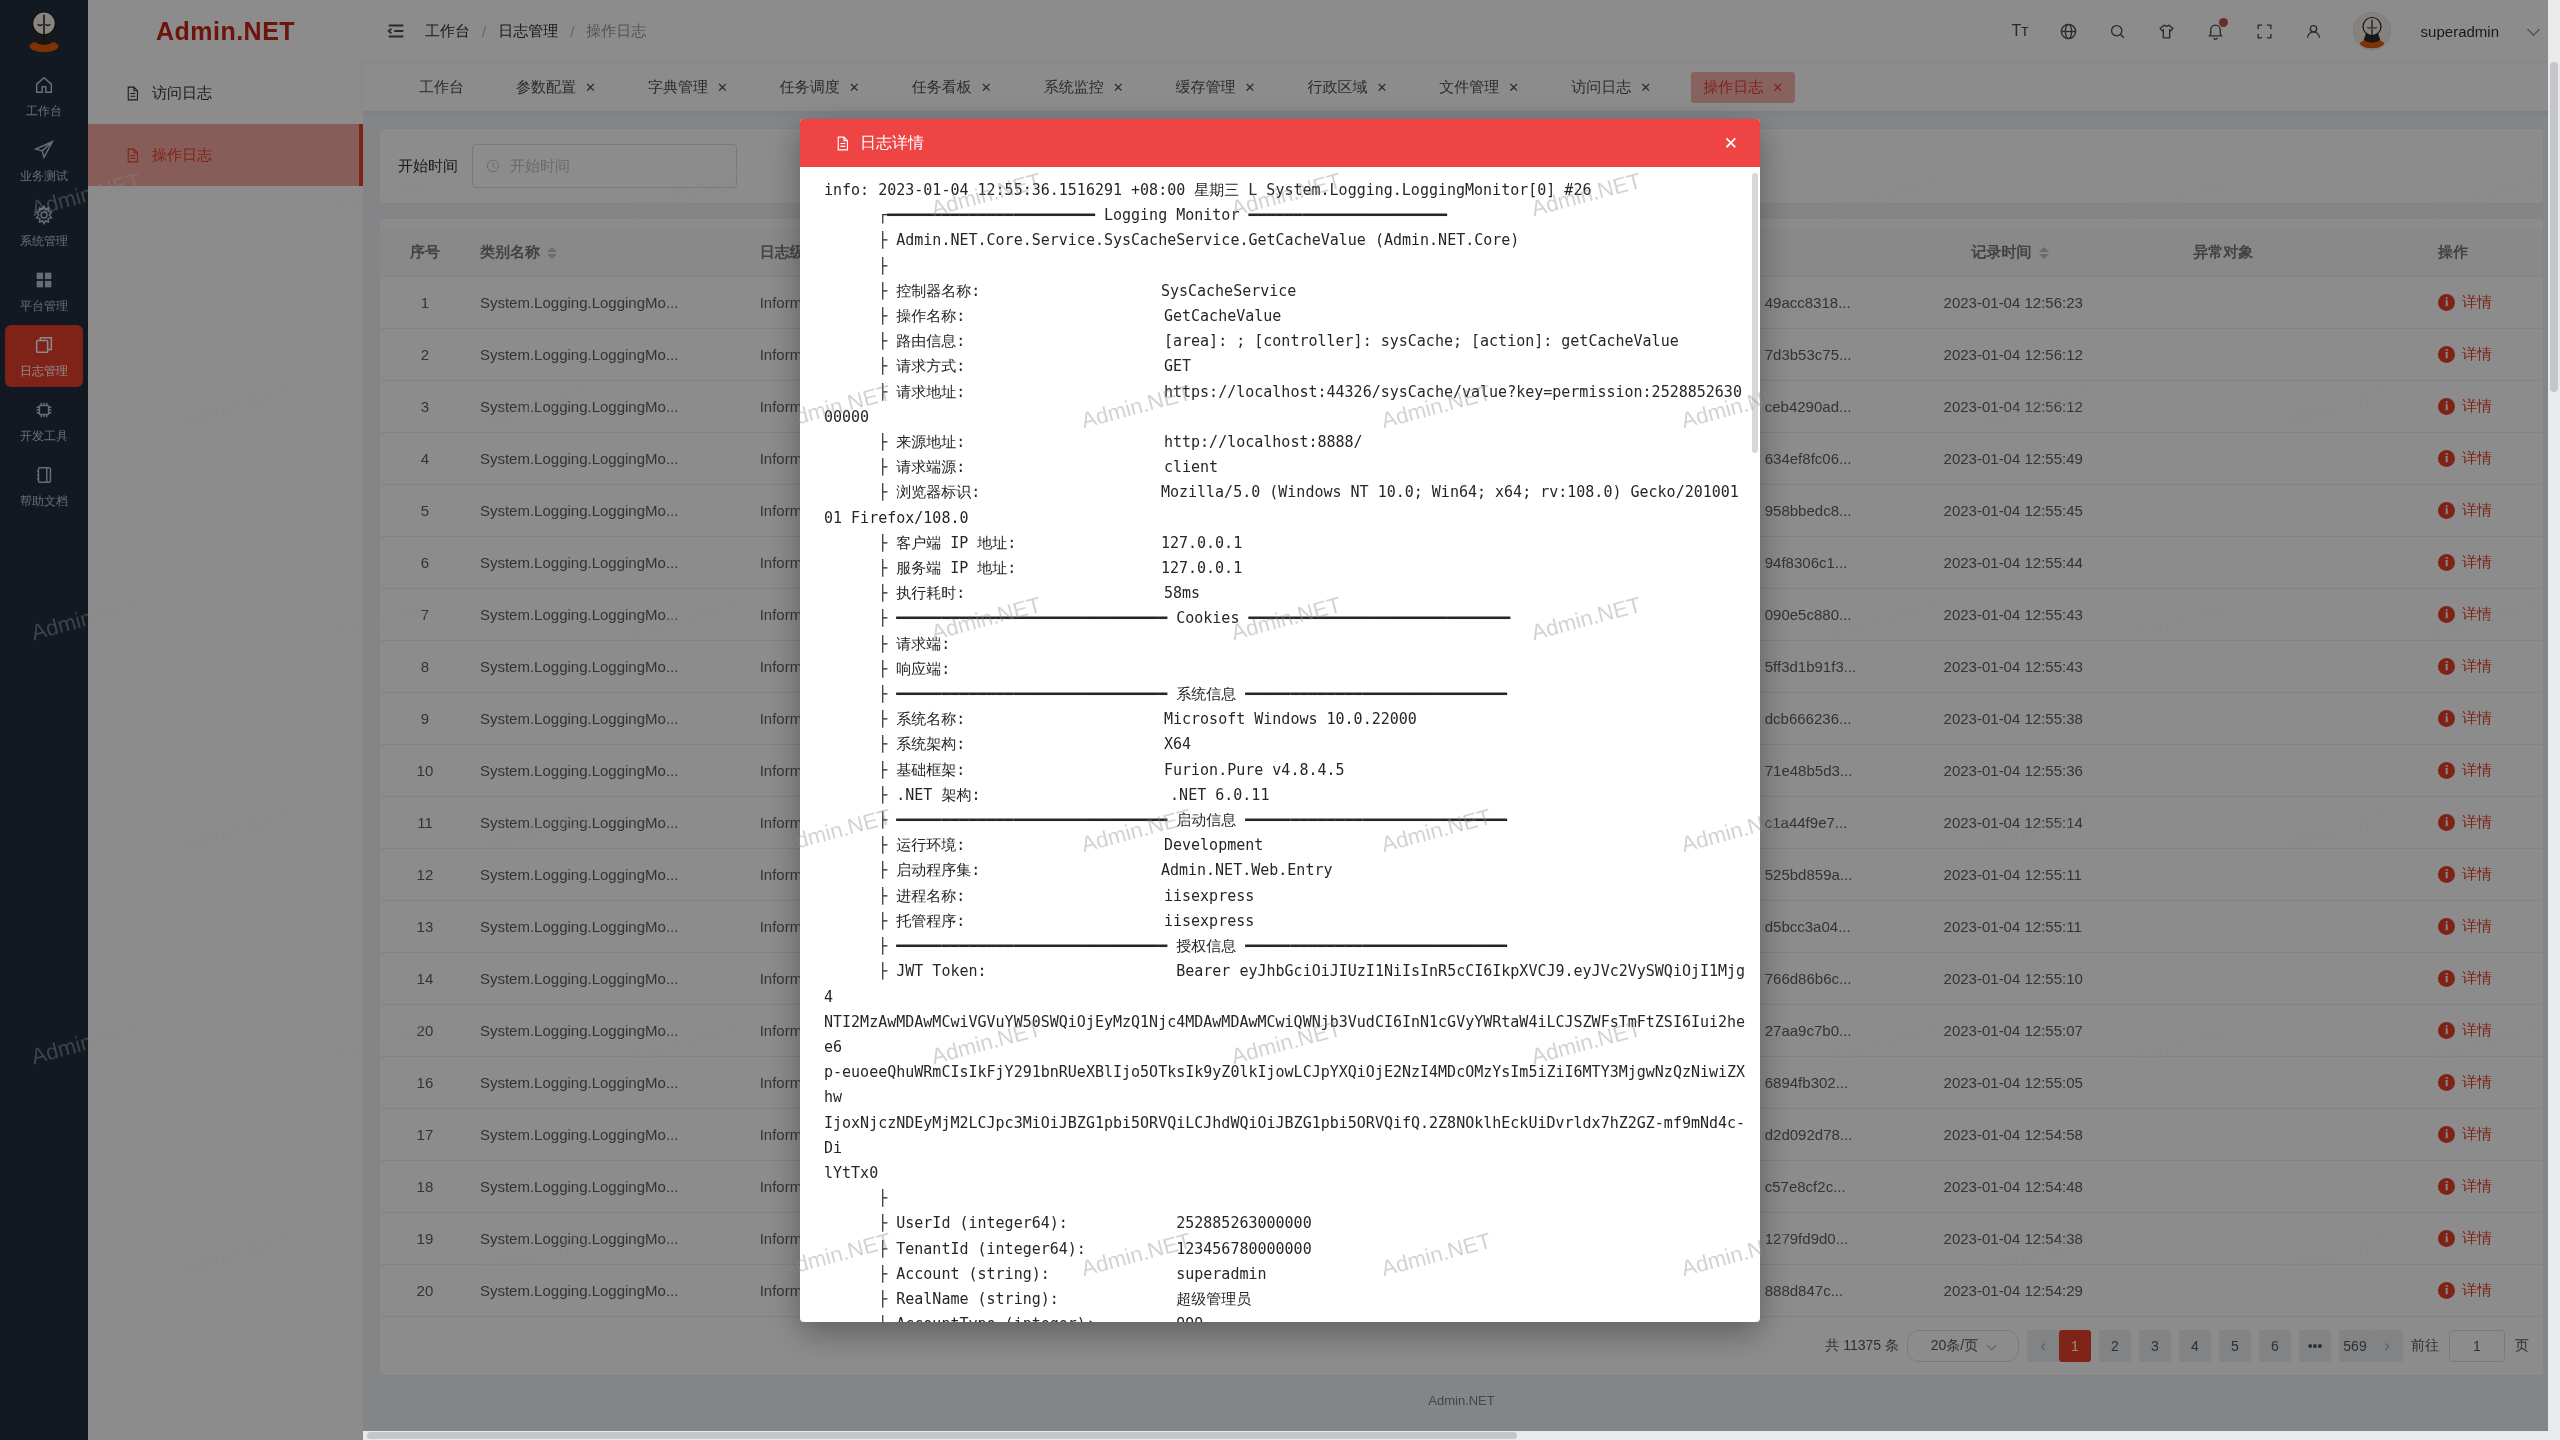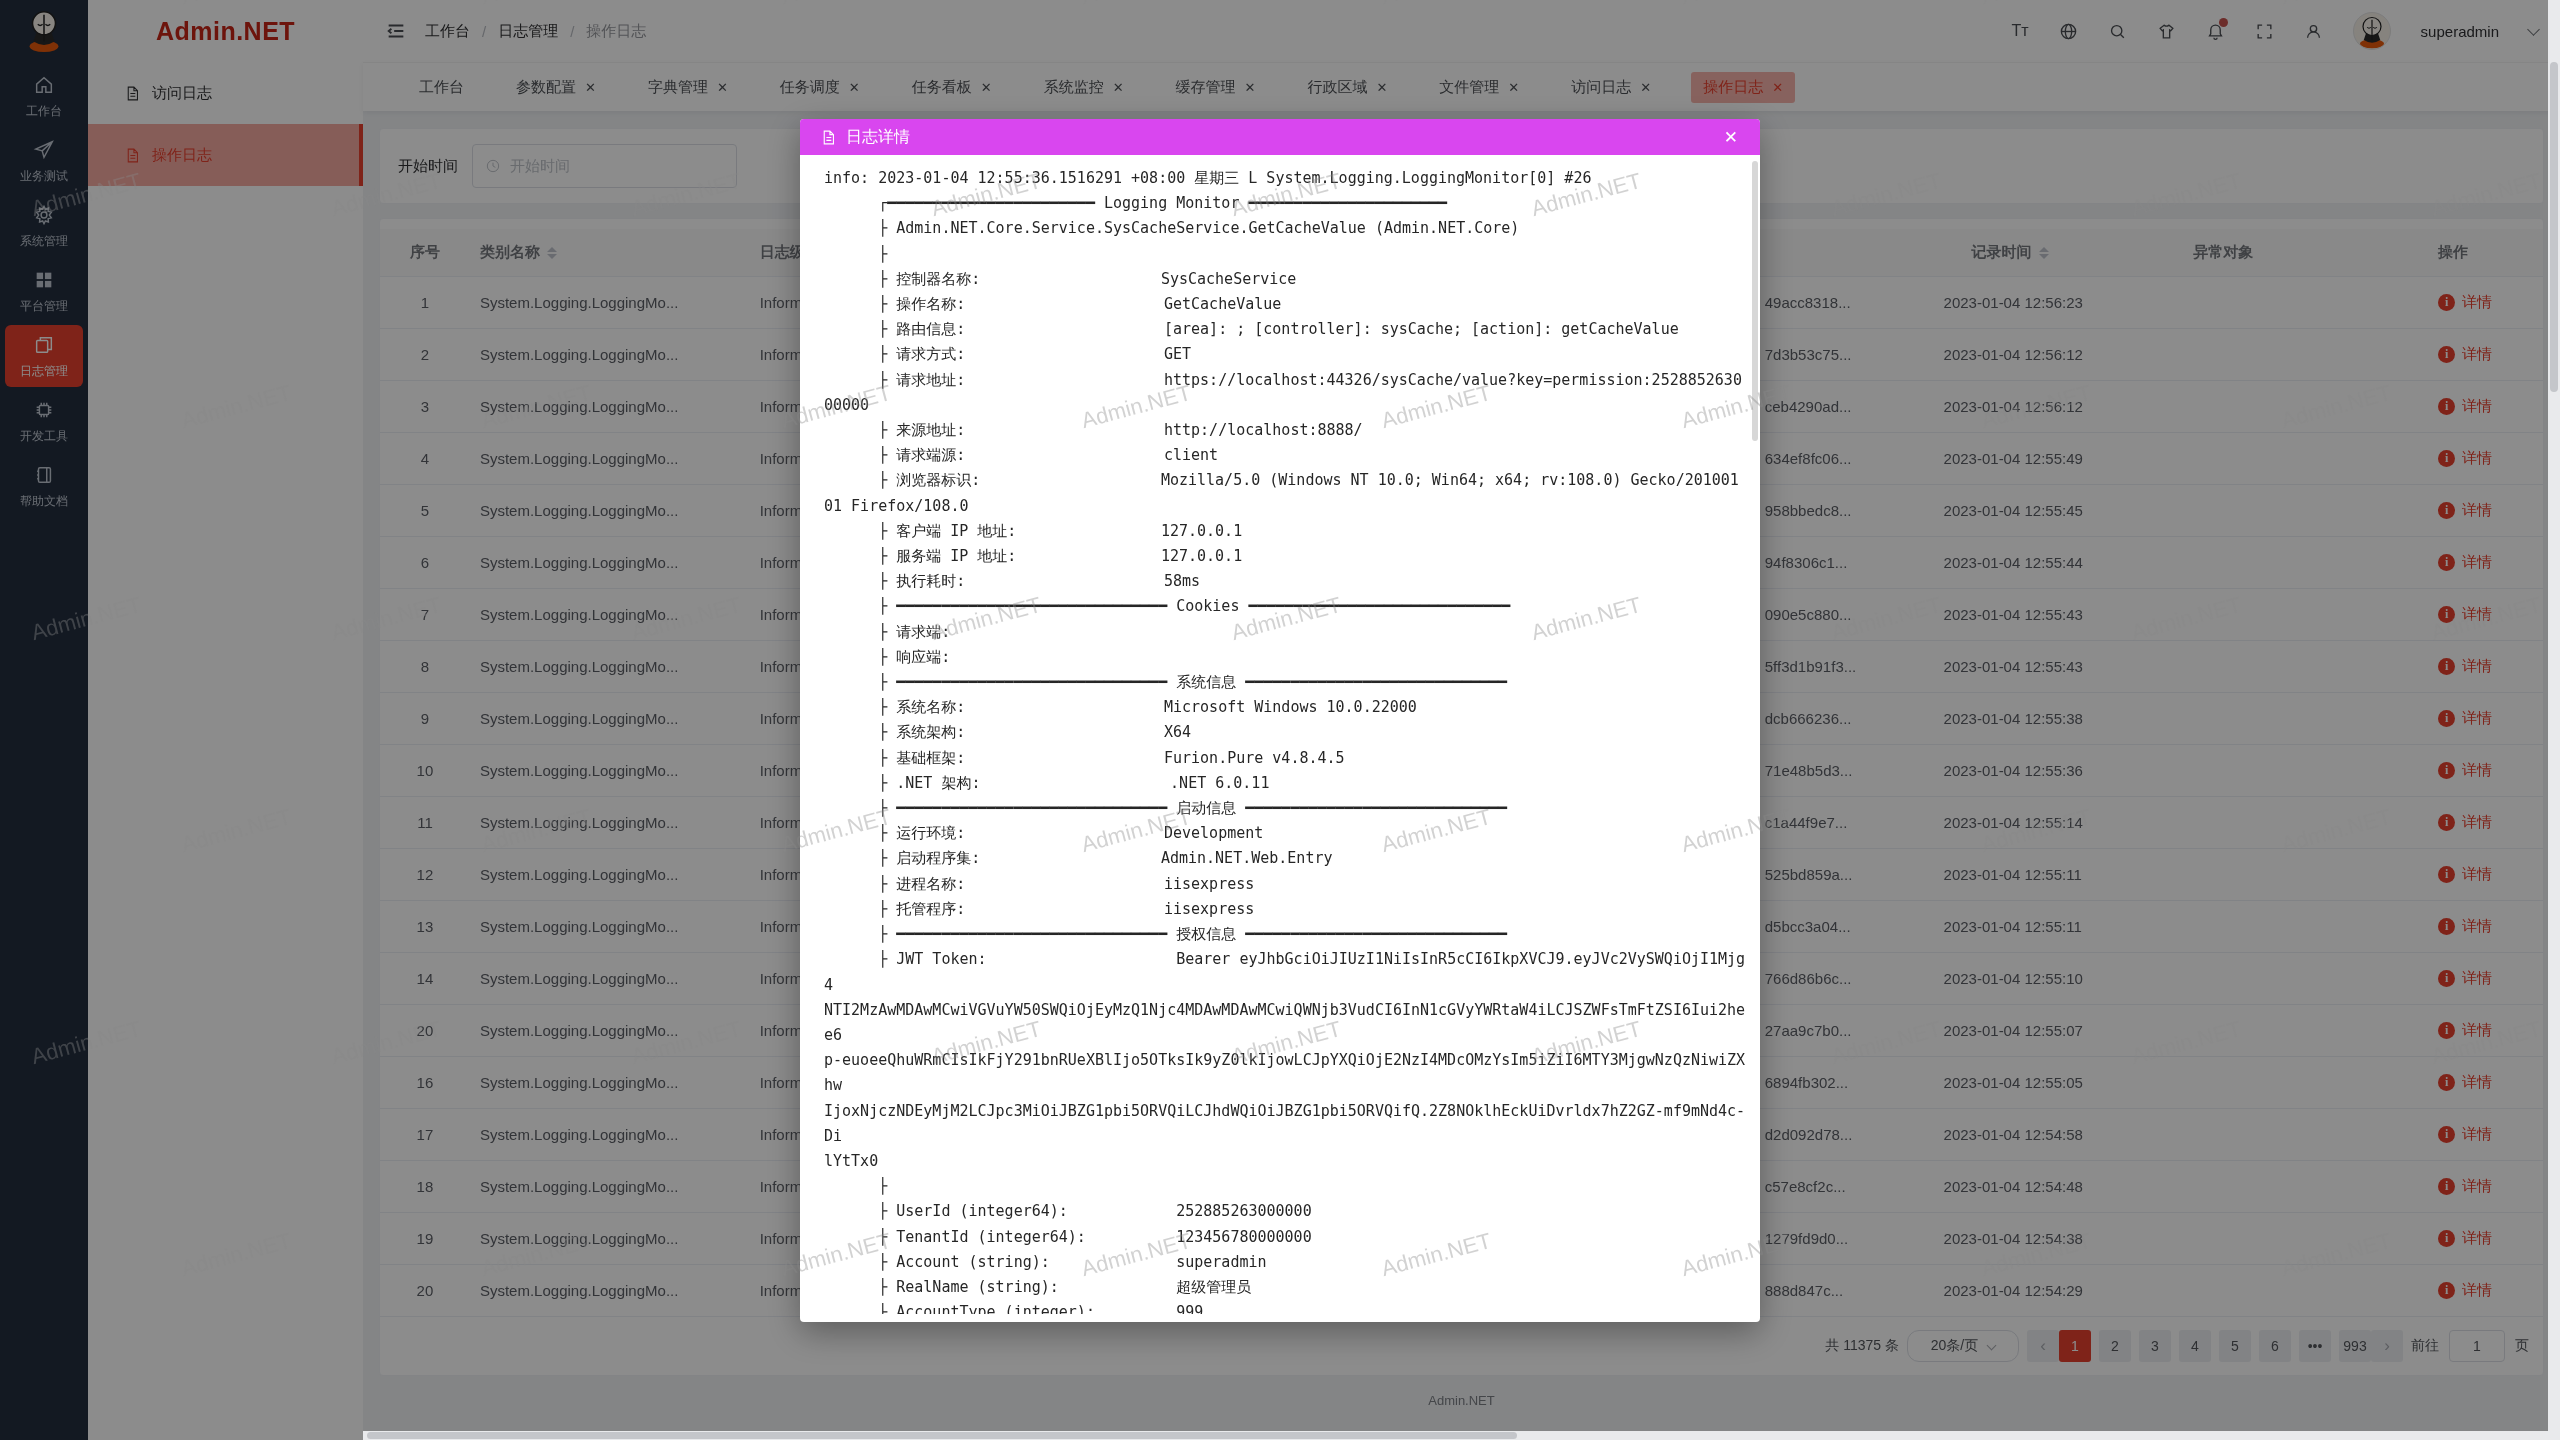--- a/index.html
+++ b/index.html
@@ -69,21 +69,21 @@
 .size-select .chev{width:7px;height:7px;margin-top:-2px;border-color:#a8abb2}
 .page-btn{min-width:32px;height:32px;padding:0 4px;border-radius:3px;background:#edeff2;display:flex;align-items:center;justify-content:center;cursor:pointer}
 .page-btn.active{background:var(--primary);color:#fff}
 .page-btn.nav{color:#a8abb2;font-size:17px}
 .goto{display:flex;align-items:center;gap:10px;margin-left:8px}
 .goto input{width:56px;height:32px;border:1px solid #dcdfe6;border-radius:4px;text-align:center;font-size:14px;color:#54575c;font-family:inherit}
 .site-footer{text-align:center;color:#7d8086;font-size:13px;padding:17px 0 4px}
 
 .overlay{position:fixed;inset:0;background:rgba(0,0,0,.45);z-index:40}
 .modal{position:fixed;left:800px;top:119px;width:960px;height:1203px;border-radius:4px;overflow:hidden;background:#fff;z-index:50;box-shadow:0 10px 34px rgba(0,0,0,.35)}
-.modal-header{height:36px;background:#d946ef;display:flex;align-items:center;gap:9px;padding:0 22px 0 20px;color:#fff}
+.modal-header{height:48px;background:#ef4444;display:flex;align-items:center;gap:9px;padding:0 22px 0 34px;color:#fff}
 .modal-header svg{width:17px;height:17px;stroke:#fff;fill:none;stroke-width:1.6}
 .modal-title{font-size:16px}
 .modal-close{margin-left:auto;font-size:17px;cursor:pointer}
 .modal-body{height:1159px;overflow:hidden;position:relative}
 .modal-body pre{margin:0;padding:11px 8px 0 24px;font-family:"DejaVu Sans Mono",monospace;font-size:15px;line-height:25.2px;color:#262626;white-space:pre-wrap;word-break:break-all}
 .modal-thumb{position:absolute;top:6px;right:2px;width:6px;height:280px;border-radius:3px;background:#d7d7d7}
 
 .vscroll{position:fixed;top:0;right:0;bottom:0;width:12px;background:#e9eaec;z-index:60}
 .vscroll .thumb{position:absolute;top:62px;left:2px;width:8px;height:330px;border-radius:4px;background:#c4c6ca}
 .hscroll{position:fixed;left:363px;right:12px;bottom:0;height:9px;background:#e9eaec;z-index:60}
@@ -628,21 +628,21 @@
             <div class="page-btn">3</div>
 
             <div class="page-btn">4</div>
 
             <div class="page-btn">5</div>
 
             <div class="page-btn">6</div>
 
             <div class="page-btn">•••</div>
 
-            <div class="page-btn">993</div>
+            <div class="page-btn">569</div>
           </div>
         <div class="page-btn nav">›</div>
         <div class="goto">
           <span>前往</span>
           <input value="1" style="">
           <span>页</span>
         </div>
       </div>
     </div>
 

